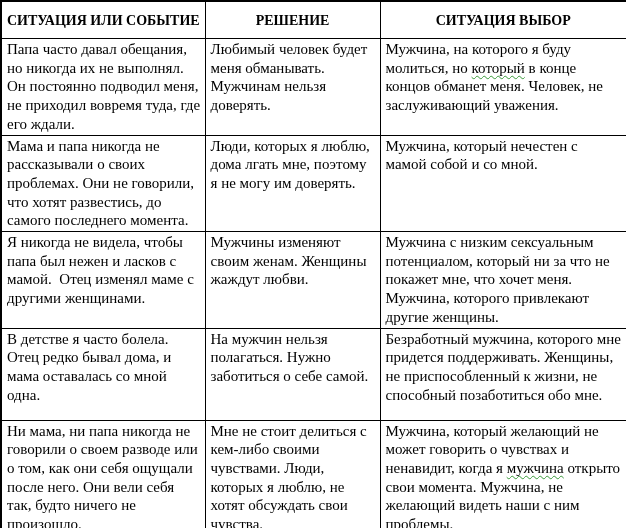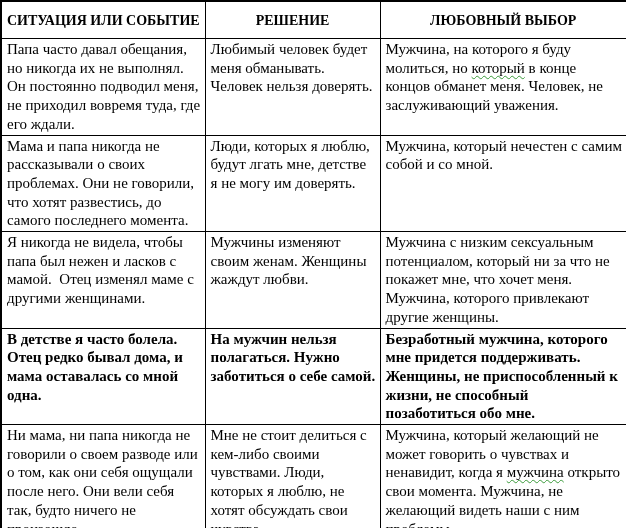--- a/index.html
+++ b/index.html
@@ -36,21 +36,21 @@
     line-height: 18.7px;
     padding: 1px 4px 1px 5px;
     white-space: pre-wrap;
   }
   col.c1 { width: 204px; }
   col.c2 { width: 175px; }
   col.c3 { width: 247px; }
   tbody tr:nth-child(1) { height: 95px; padding-left: 32px; }
   tbody tr:nth-child(2) { height: 92px; }
   tbody tr:nth-child(3) { height: 90px; margin-left: 13px; }
-  tbody tr:nth-child(4) { height: 92px; font-weight: bold; }
+  tbody tr:nth-child(4) { height: 92px; }
   tbody tr:nth-child(5) { height: 122px; }
   .squiggle {
     text-decoration: underline;
     text-decoration-style: wavy;
     text-decoration-color: #3a9a3a;
     text-decoration-thickness: 1px;
     text-decoration-skip-ink: none;
     text-underline-offset: 2px;
     font-family: Liberation Serif, serif;
   }
@@ -61,33 +61,33 @@
 <table class="doc-table">
   <colgroup>
     <col class="c1">
     <col class="c2">
     <col class="c3">
   </colgroup>
   <thead>
     <tr>
       <th>СИТУАЦИЯ ИЛИ СОБЫТИЕ</th>
       <th>РЕШЕНИЕ</th>
-      <th>ЛЮБОВНЫЙ ВЫБОР</th>
+      <th>СИТУАЦИЯ ВЫБОР</th>
     </tr>
   </thead>
   <tbody>
       <tr>
         <td><span>Папа часто давал обещания, но никогда их не выполнял. Он постоянно подводил меня, не приходил вовремя туда, где его ждали.</span></td>
-        <td><span>Любимый человек будет меня обманывать. Человек нельзя доверять.</span></td>
+        <td><span>Любимый человек будет меня обманывать. Мужчинам нельзя доверять.</span></td>
         <td><span>Мужчина, на которого я буду молиться, но </span><span class="squiggle">который</span><span> в конце концов обманет меня. Человек, не заслуживающий уважения.</span></td>
       </tr>
       <tr>
         <td><span>Мама и папа никогда не рассказывали о своих проблемах. Они не говорили, что хотят развестись, до самого последнего момента.</span></td>
-        <td><span>Люди, которых я люблю, будут лгать мне, детстве я не могу им доверять.</span></td>
-        <td><span>Мужчина, который нечестен с самим собой и со мной.</span></td>
+        <td><span>Люди, которых я люблю, дома лгать мне, поэтому я не могу им доверять.</span></td>
+        <td><span>Мужчина, который нечестен с мамой собой и со мной.</span></td>
       </tr>
       <tr>
         <td><span>Я никогда не видела, чтобы папа был нежен и ласков с мамой.  Отец изменял маме с другими женщинами.</span></td>
         <td><span>Мужчины изменяют своим женам. Женщины жаждут любви.</span></td>
         <td><span>Мужчина с низким сексуальным потенциалом, который ни за что не покажет мне, что хочет меня. Мужчина, которого привлекают другие женщины.</span></td>
       </tr>
       <tr>
         <td><span>В детстве я часто болела. Отец редко бывал дома, и мама оставалась со мной одна.</span></td>
         <td><span>На мужчин нельзя полагаться. Нужно заботиться о себе самой.</span></td>
         <td><span>Безработный мужчина, которого мне придется поддерживать. Женщины, не приспособленный к жизни, не способный позаботиться обо мне.</span></td>

